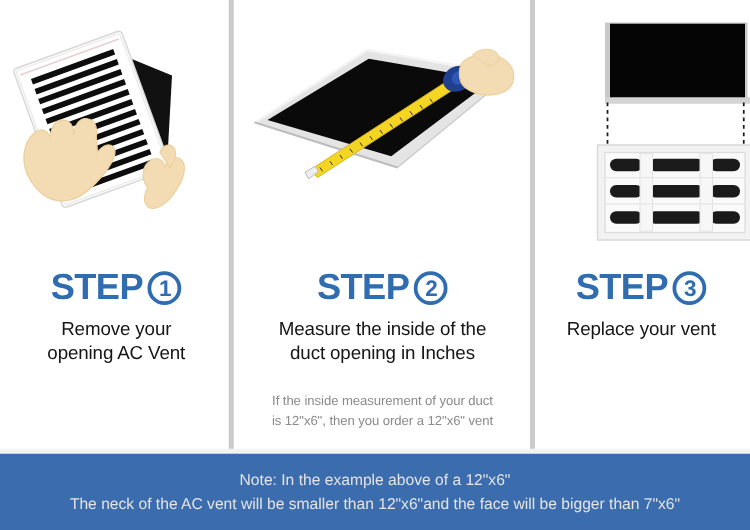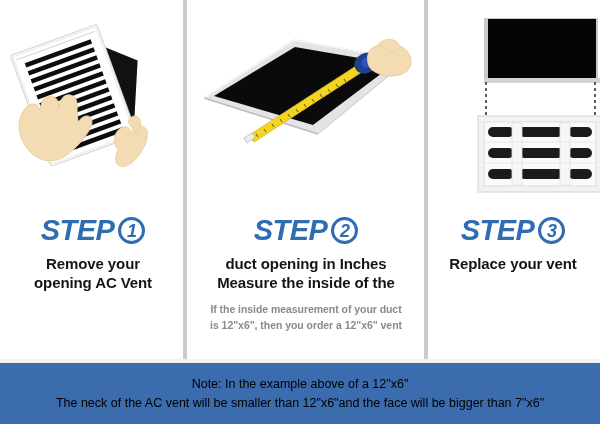--- a/index.html
+++ b/index.html
@@ -66,70 +66,69 @@
     font-size: 29px;
     font-weight: bold;
     color: #2f6cb0;
     letter-spacing: -0.5px;
     line-height: 1;
     white-space: nowrap;
     display: flex;
     align-items: center;
     justify-content: center;
     gap: 4px;
-    font-style: italic;
   }
   .step-word { font-weight: bold; }
   .step-num-circle {
     display: inline-flex;
     align-items: center;
     justify-content: center;
     width: 27px;
     height: 27px;
     border: 3px solid #2f6cb0;
     border-radius: 50%;
     font-size: 18px;
     font-weight: bold;
     color: #2f6cb0;
     box-sizing: border-box;
     line-height: 1;
   }
   .step-desc {
     font-size: 15px;
-    font-weight: bold;
+    font-weight: normal;
     color: #151515;
     line-height: 1.28;
     margin-top: 9px;
     letter-spacing: -0.1px;
   }
   .step-sub {
     font-size: 10.5px;
-    font-weight: bold;
+    font-weight: normal;
     color: #8a8a8a;
     line-height: 1.45;
-    margin-top: 10px;
+    margin-top: 22px;
     letter-spacing: -0.05px;
   }
 
   
   .note-bar {
     position: absolute;
     left: 0;
     top: 363px;
     width: 600px;
     height: 61px;
     background: #3b6cae;
     box-sizing: border-box;
     display: flex;
     flex-direction: column;
     align-items: center;
     justify-content: center;
   }
   .note-line {
-    color: #000000;
+    color: #e5e5e5;
     font-size: 12.5px;
     line-height: 1.5;
     text-align: center;
     white-space: nowrap;
   }
   .note-top-edge {
     position: absolute;
     left: 0;
     top: 359px;
     width: 600px;
@@ -242,22 +241,22 @@
             <path d="M192 44 C198 38 208 38 212 43 C215 47 211 52 205 53 Z" fill="#f3dcb4" stroke="#eccf9b" stroke-width="0.8"></path>
           </g>
         </svg>
       </div>
       <div class="caption" style="top:216px;">
         <div class="step-head">
           <span class="step-word">STEP</span>
           <span class="step-num-circle">2</span>
         </div>
         <div class="step-desc">
+          <div>Measure the inside of the</div>
           <div>duct opening in Inches</div>
-          <div>Measure the inside of the</div>
         </div>
         <div class="step-sub">
           <div>If the inside measurement of your duct</div>
           <div>is 12"x6", then you order a 12"x6" vent</div>
         </div>
       </div>
     </div>
 
     <div class="panel panel-3">
       <div class="art">

